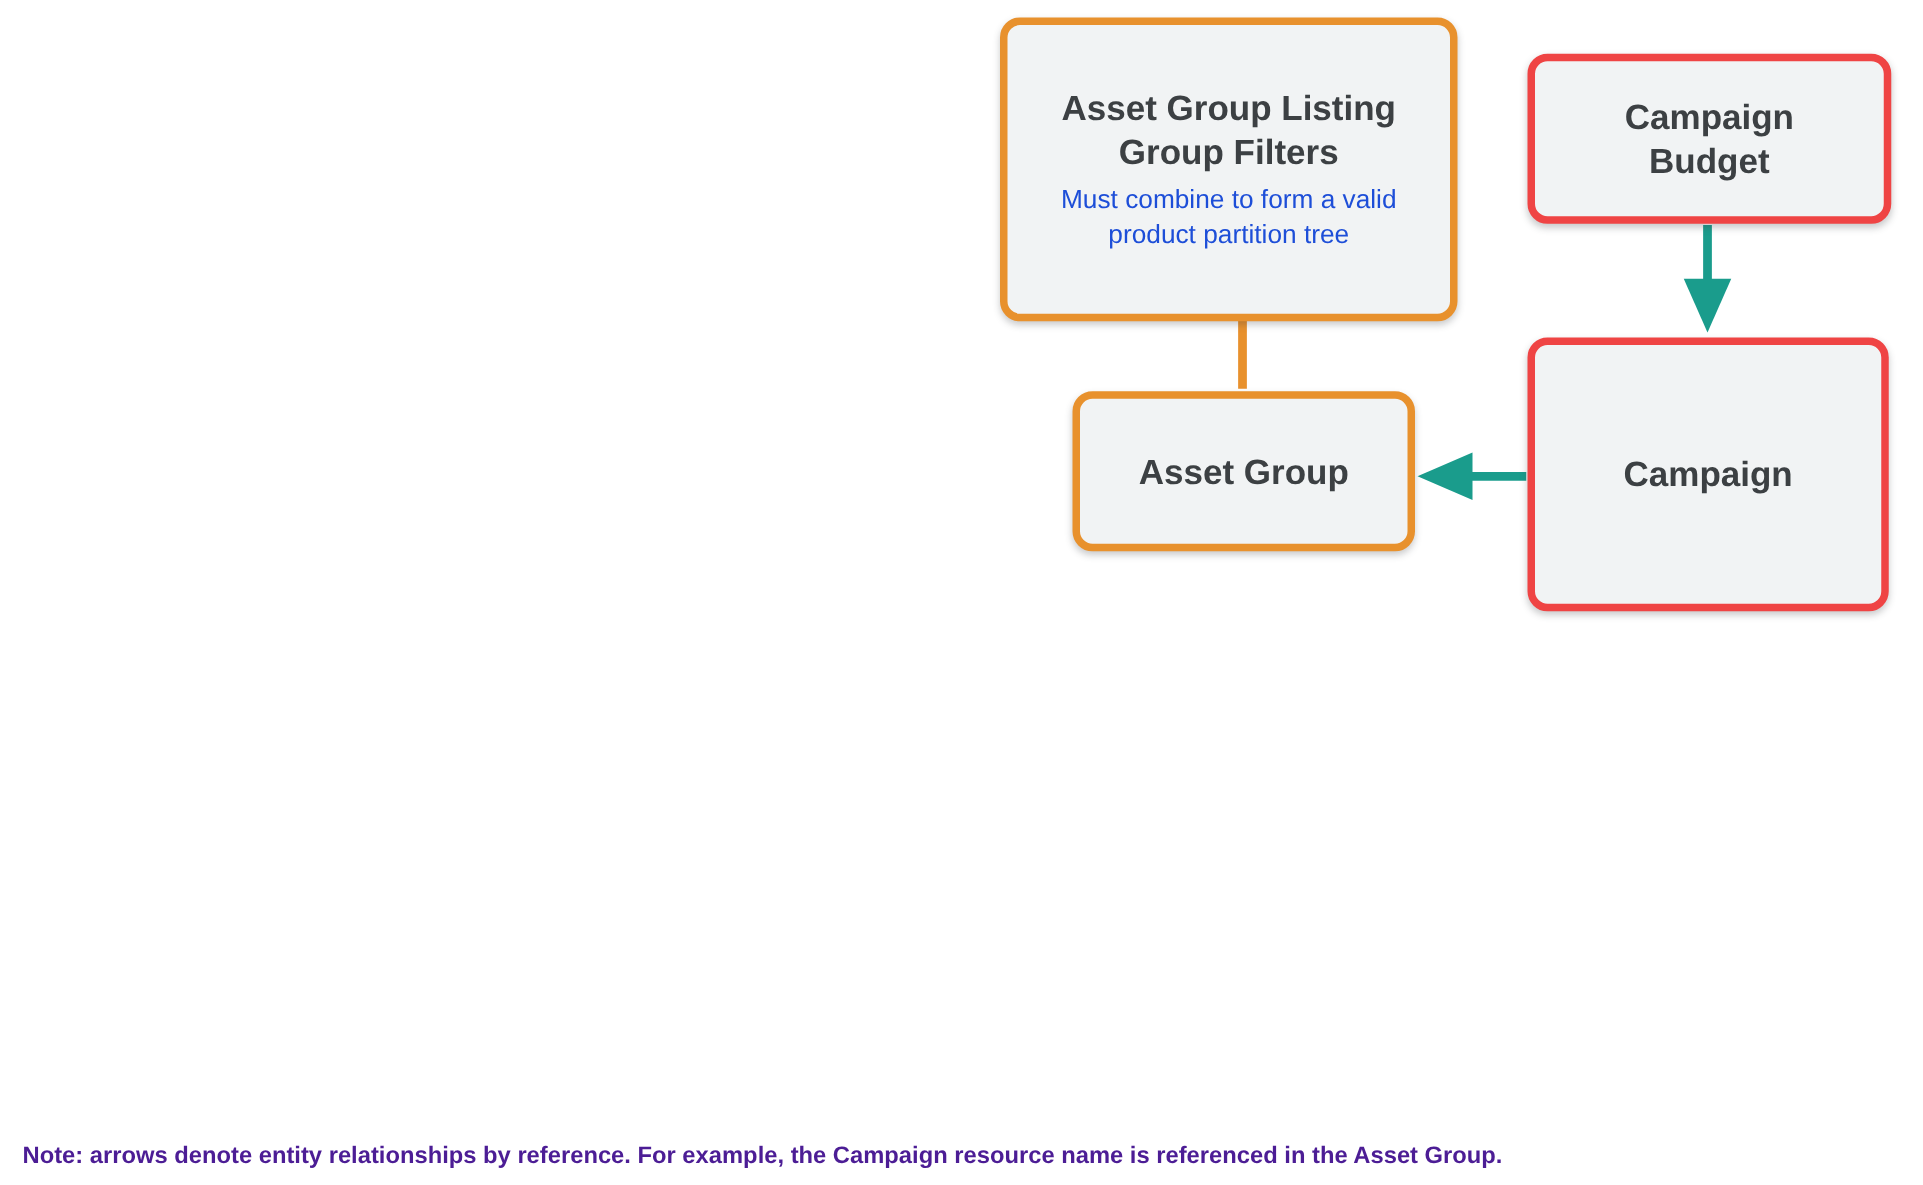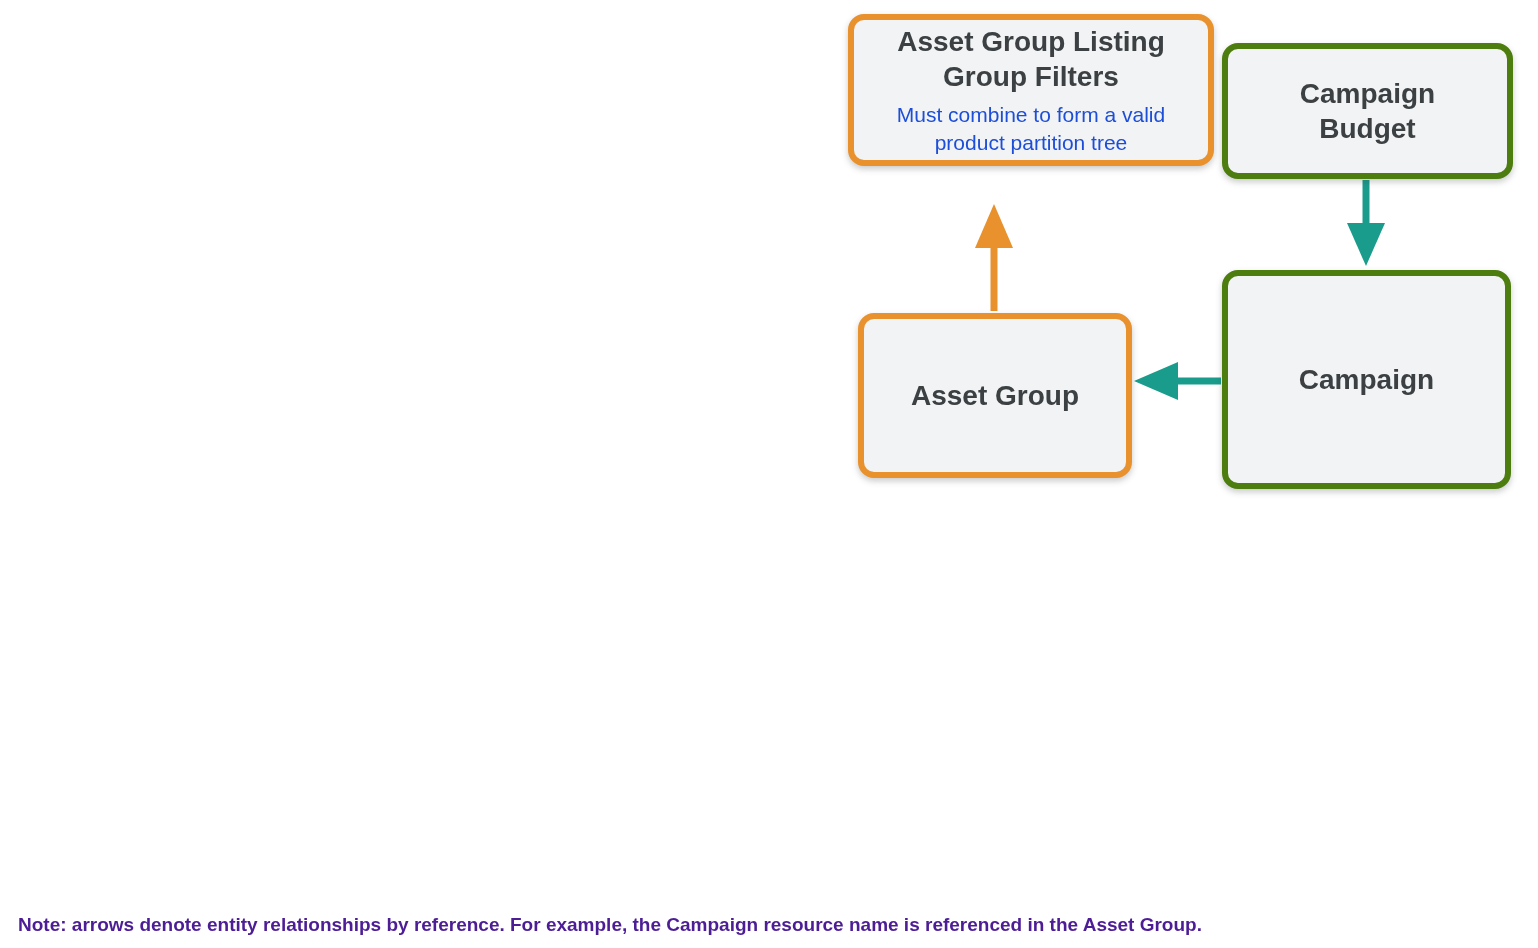--- a/index.html
+++ b/index.html
@@ -29,25 +29,25 @@
     border-radius: 16px;
     display: flex;
     flex-direction: column;
     align-items: center;
     justify-content: center;
     text-align: center;
     padding: 8px 14px;
     box-shadow: 0 3px 6px rgba(60, 64, 67, 0.28);
   }
   .node.orange { border: 6px solid #e8912d; }
-  .node.teal   { border: 6px solid #4d7c0f; }
+  .node.teal   { border: 6px solid #ef4444; }
 
-  #node-listing-filters { left: 848px;  top: 14px;  width: 366px; height: 152px; }
+  #node-listing-filters { left: 800px;  top: 14px;  width: 366px; height: 243px; }
   #node-campaign-budget { left: 1222px; top: 43px;  width: 291px; height: 136px; }
-  #node-asset-group     { left: 858px;  top: 313px; width: 274px; height: 165px; }
+  #node-asset-group     { left: 858px;  top: 313px; width: 274px; height: 128px; }
   #node-campaign        { left: 1222px; top: 270px; width: 289px; height: 219px; }
 
   .node-title {
     font-weight: 700;
     font-size: 28px;
     line-height: 1.25;
     color: #3c4043;
     white-space: pre-line;
   }
   .node-sub {

